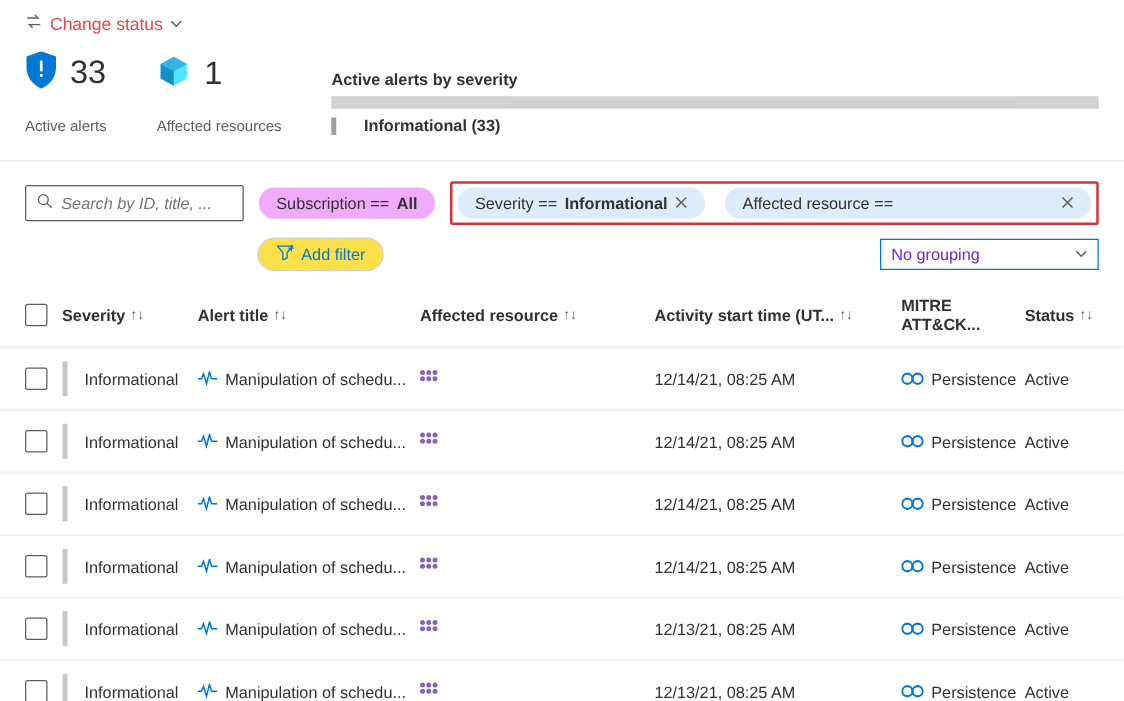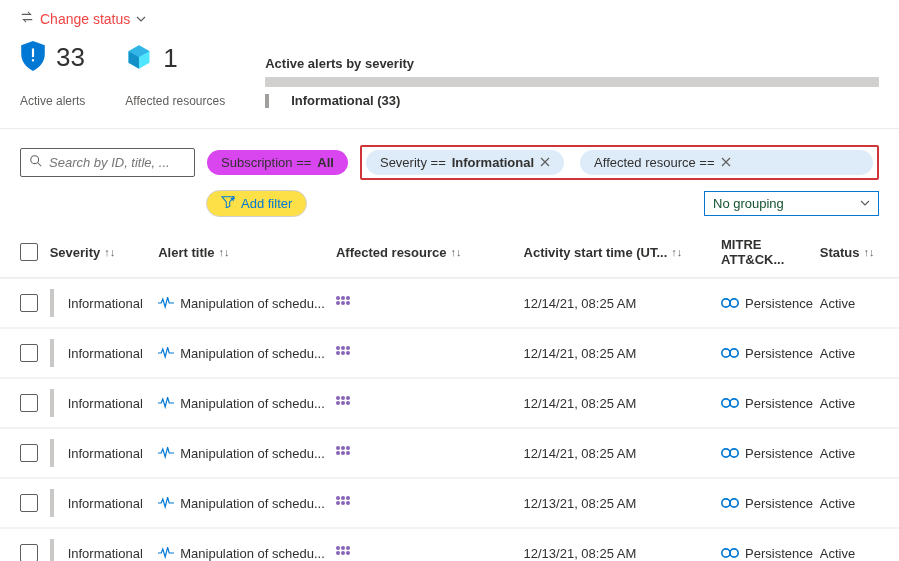--- a/index.html
+++ b/index.html
@@ -17,31 +17,31 @@
     .severity-block { flex: 1; }
     .severity-title { font-size: 13px; font-weight: 600; margin-bottom: 6px; }
     .severity-bar { height: 10px; background: #d2d0ce; width: 100%; position: relative; border-radius: 1px; }
     .severity-info-row { display: flex; align-items: center; gap: 22px; margin-top: 6px; font-weight: bold; }
     .sev-chip { width: 4px; height: 14px; background: #a19f9d; display: inline-block; }
     
     .filters-row { display: flex; padding: 16px 20px 8px; gap: 12px; align-items: center; flex-wrap: wrap; }
     .search-box { border: 1px solid #605e5c; border-radius: 2px; padding: 5px 8px; width: 175px; display: flex; align-items: center; gap: 6px; color: #605e5c; }
     .search-box input { border: none; outline: none; font-size: 13px; flex: 1; width: 100%; font-style: italic; }
     
-    .pill { background: #d946ef; border-radius: 14px; padding: 5px 14px; display: inline-flex; align-items: center; gap: 6px; color: #323130; font-size: 13px; cursor: pointer; }
+    .pill { background: #f0abfc; border-radius: 14px; padding: 5px 14px; display: inline-flex; align-items: center; gap: 6px; color: #323130; font-size: 13px; cursor: pointer; }
     .pill .close { cursor: pointer; color: #605e5c; }
     
     .highlight-box { border: 2.5px solid #d13438; border-radius: 2px; padding: 3px 4px; display: flex; gap: 16px; flex: 1; align-items: center; }
     .highlight-box .pill { background: #deecf9; }
-    .highlight-box .pill.long { flex: 1; }
+    .highlight-box .pill.long { flex: 1; justify-content: space-between; }
     
     .second-row { display: flex; padding: 2px 20px 10px; align-items: center; }
     .add-filter { background: #fde047; border: 1px solid #d2d0ce; border-radius: 14px; padding: 5px 14px; display: inline-flex; align-items: center; gap: 6px; color: #0078d4; cursor: pointer; margin-left: 186px;}
     .spacer { flex: 1; }
-    .grouping { border: 1px solid #0078d4; padding: 4px 8px; width: 175px; display: flex; justify-content: space-between; align-items: center; cursor: pointer; color: #14532d;}
+    .grouping { border: 1px solid #0078d4; padding: 4px 8px; width: 175px; display: flex; justify-content: space-between; align-items: center; cursor: pointer; color: #6d28d9;}
     
     .table { width: 100%; }
     .thead { display: flex; padding: 10px 20px; border-bottom: 1px solid #edebe9; font-weight: 600; align-items: center; gap: 0; }
     .th { display: flex; align-items: center; gap: 4px; }
     .col-chk { width: 30px; }
     .col-sev { width: 110px; }
     .col-title { width: 180px; }
     .col-res { width: 190px; }
     .col-time { width: 200px; }
     .col-mitre { width: 100px; }

